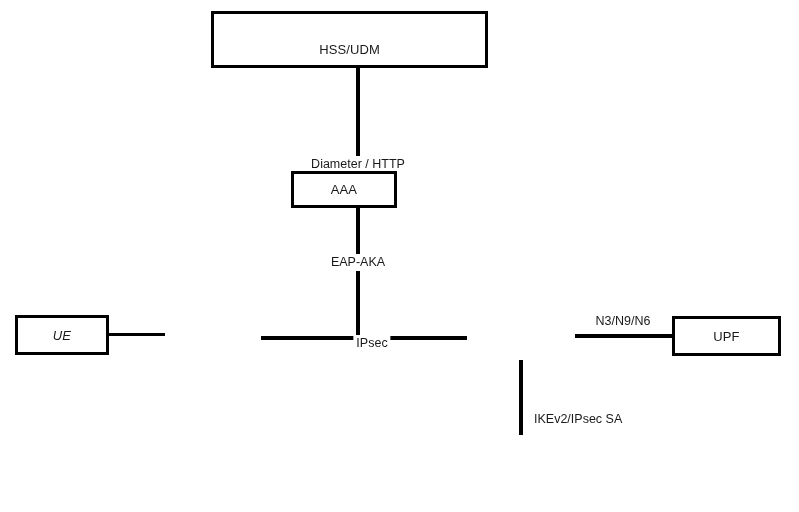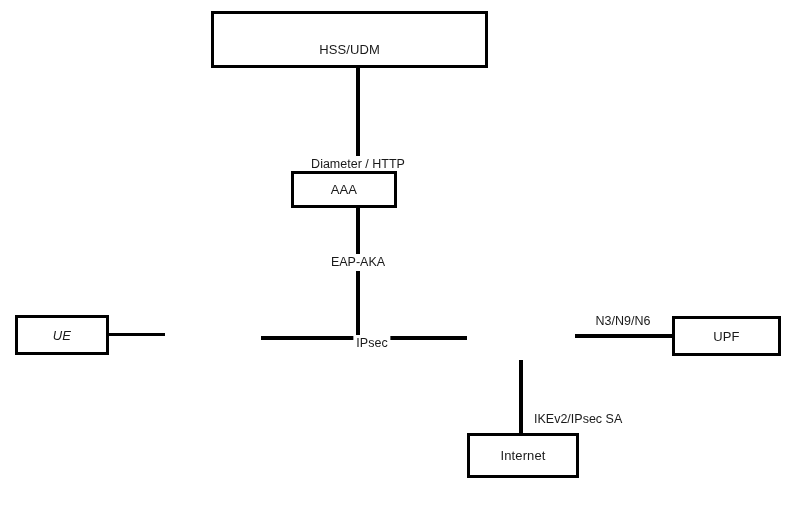--- a/index.html
+++ b/index.html
@@ -122,17 +122,14 @@
   <div class="node" id="node-ue">
     <span class="node-label">UE</span>
   </div>
 
 
 
   <div class="node" id="node-upf">
     <span class="node-label">UPF</span>
   </div>
 
-  <div class="node" id="node-internet">
-    <span class="node-label">Internet</span>
-  </div>
 
 </div>
 
 </body></html>

